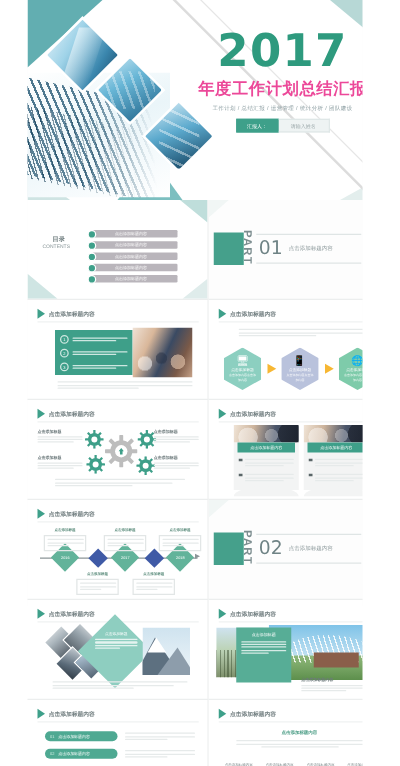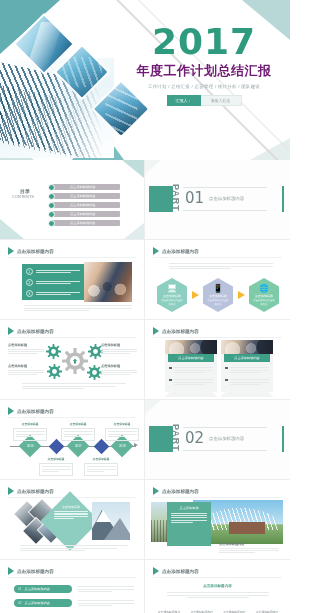--- a/index.html
+++ b/index.html
@@ -1,21 +1,21 @@
 <!DOCTYPE html>
 <html><head>
 <meta charset="utf-8">
 <style>
   html,body{margin:0;padding:0;background:#ffffff;}
   body{
     width:290px;height:613px;overflow:hidden;
     font-family:"Liberation Sans","DejaVu Sans",sans-serif;
     color:#555;
   }
-  .page{position:relative;width:290px;height:485px;background:#fbfbfb;}
+  .page{position:relative;width:290px;height:485px;background:#fbfbfb;margin-left:22px;}
 
   
   .hero{position:relative;width:290px;height:160px;background:#ffffff;overflow:hidden;}
   .hero .tri-tl{
     position:absolute;left:0;top:0;width:0;height:0;
     border-top:54px solid #62aeb1;border-right:60px solid transparent;
   }
   .hero .tri-tr{
     position:absolute;right:0;top:0;width:0;height:0;
     border-top:40px solid #b7d8d6;border-left:48px solid transparent;
@@ -80,21 +80,21 @@
     position:absolute;left:108px;top:-30px;width:1px;height:280px;
     background:#e6e6e6;transform:rotate(-45deg);transform-origin:top left;
   }
 
   .hero-text{position:absolute;right:10px;top:26px;width:152px;text-align:center;}
   .year{
     font-size:36px;line-height:32px;font-weight:bold;color:#2e9a7e;
     letter-spacing:1px;font-family:"DejaVu Sans",sans-serif;
   }
   .maintitle{
-    margin-top:4px;font-size:13px;font-weight:bold;color:#701a75;letter-spacing:.5px;
+    margin-top:4px;font-size:13px;font-weight:bold;color:#ec4899;letter-spacing:.5px;
   }
   .subtitle{margin-top:4px;font-size:4.4px;color:#8fa0a4;letter-spacing:.3px;}
   .authorrow{margin-top:6px;display:flex;justify-content:center;}
   .auth-a{
     background:#3ea08a;color:#fff;font-size:4px;padding:2px 8px;
     border:1px solid #3ea08a;
   }
   .auth-b{
     background:#eef3f3;color:#9aa7a9;font-size:4px;padding:2px 10px;
     border:1px solid #dfe7e7;border-left:none;

